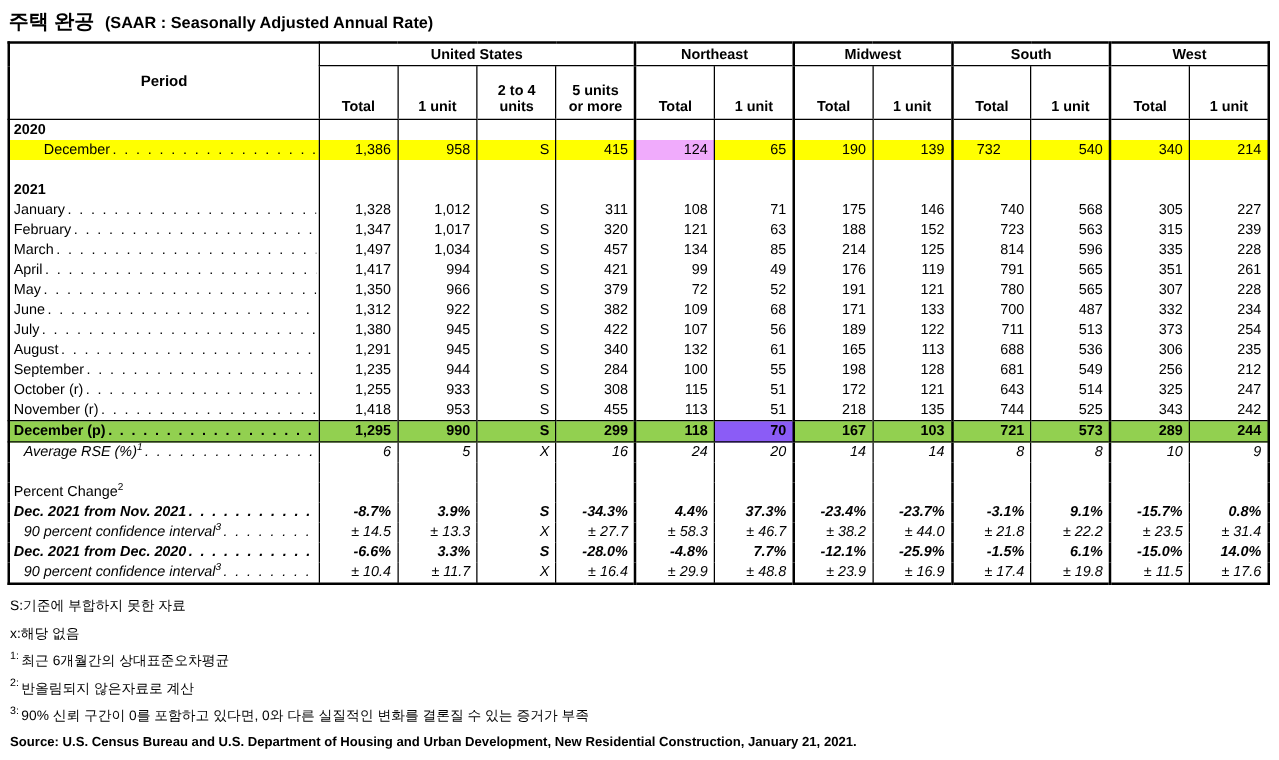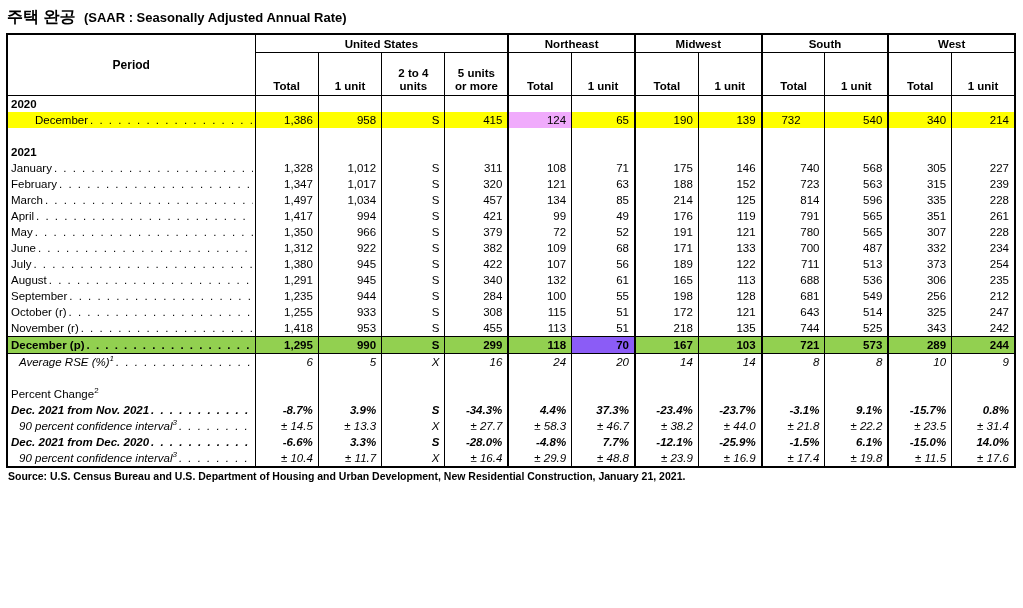--- a/index.html
+++ b/index.html
@@ -527,14 +527,21 @@
           <td class="num gstart i">± 23.9</td>
           <td class="num i">± 16.9</td>
           <td class="num gstart i">± 17.4</td>
           <td class="num i">± 19.8</td>
           <td class="num gstart i">± 11.5</td>
           <td class="num i">± 17.6</td>
         </tr>
       </tbody>
   </table>
 
+  <div class="footnotes" id="footnotes">
+      <div class="fn">S:기준에 부합하지 못한 자료</div>
+      <div class="fn">x:해당 없음</div>
+      <div class="fn"><sup>1:</sup>최근 6개월간의 상대표준오차평균</div>
+      <div class="fn"><sup>2:</sup>반올림되지 않은자료로 계산</div>
+      <div class="fn"><sup>3:</sup>90% 신뢰 구간이 0를 포함하고 있다면, 0와 다른 실질적인 변화를 결론질 수 있는 증거가 부족</div>
+    </div>
   <div class="source">Source: U.S. Census Bureau and U.S. Department of Housing and Urban Development, New Residential Construction, January 21, 2021.</div>
 </div>
 
 </body></html>

